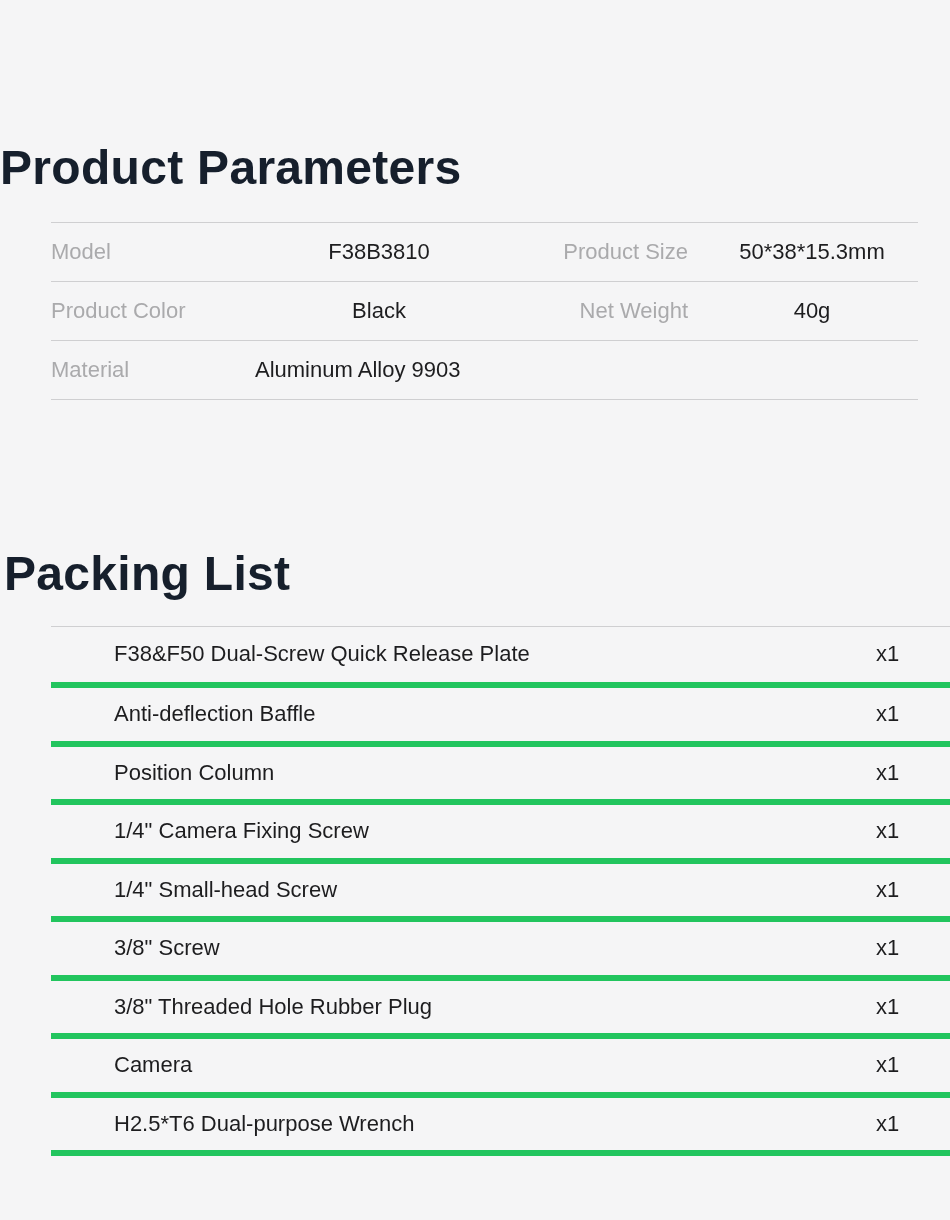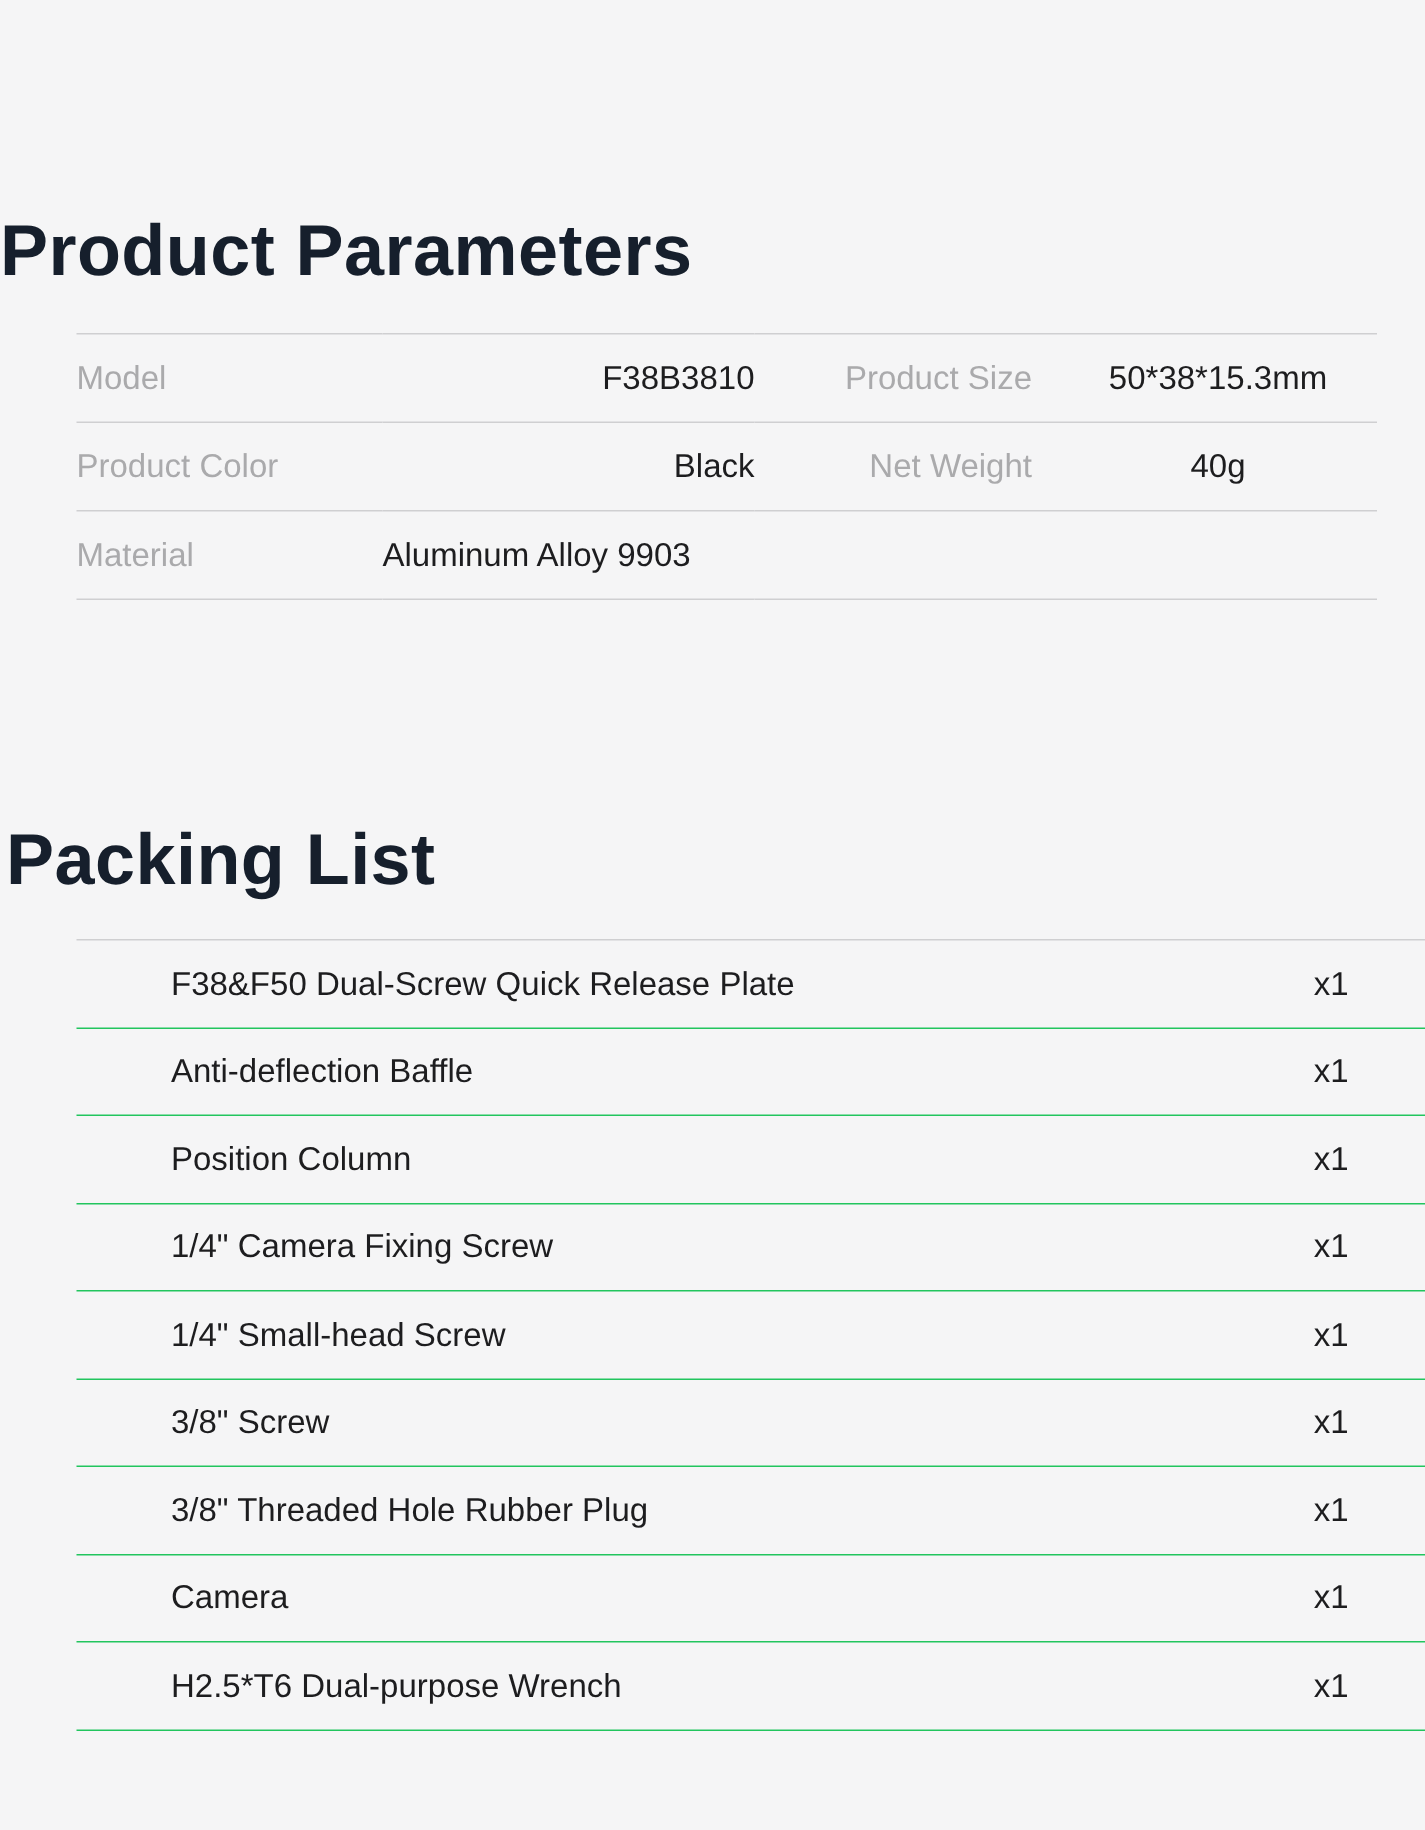--- a/index.html
+++ b/index.html
@@ -68,39 +68,39 @@
   }
   .p-label {
     color: #aaaaac;
     font-weight: 400;
   }
   .p-value {
     color: #1d1d1f;
     font-weight: 400;
   }
   .col-l1 { width: 204px; text-align: left; }
-  .col-v1 { width: 248px; text-align: right; }
+  .col-v1 { width: 248px; text-align: center; }
   .col-l2 { width: 185px; text-align: right; padding-right: 18px !important; }
   .col-v2 { width: 212px; text-align: center; }
 
   
   .packing-table {
     position: absolute;
     left: 51px;
     top: 626px;
     width: 847px;
     border-collapse: collapse;
     table-layout: fixed;
   }
   .packing-table tr {
     height: 58.5px;
   }
   .packing-table td {
     border-top: 1px solid #cfcfd1;
-    border-bottom: 1px solid #22c55e;
+    border-bottom: 6px solid #22c55e;
     padding: 0;
     vertical-align: middle;
     font-size: 22px;
     color: #1d1d1f;
     line-height: 1.2;
     white-space: nowrap;
   }
   .pk-name {
     width: 700px;
     text-align: left;

